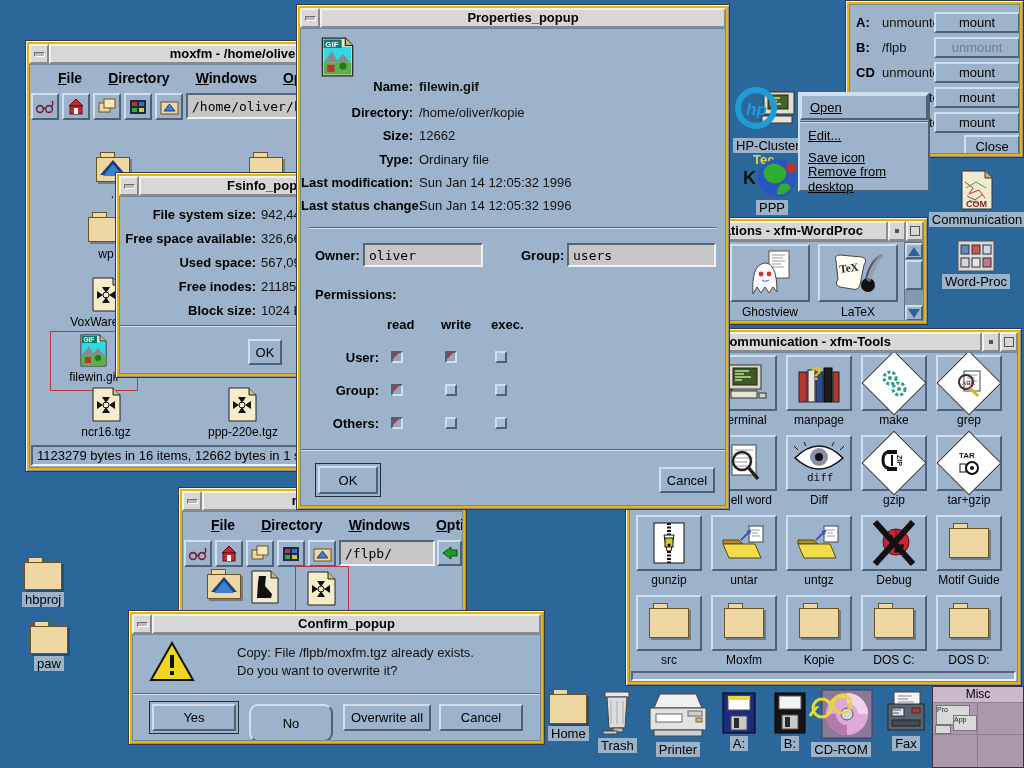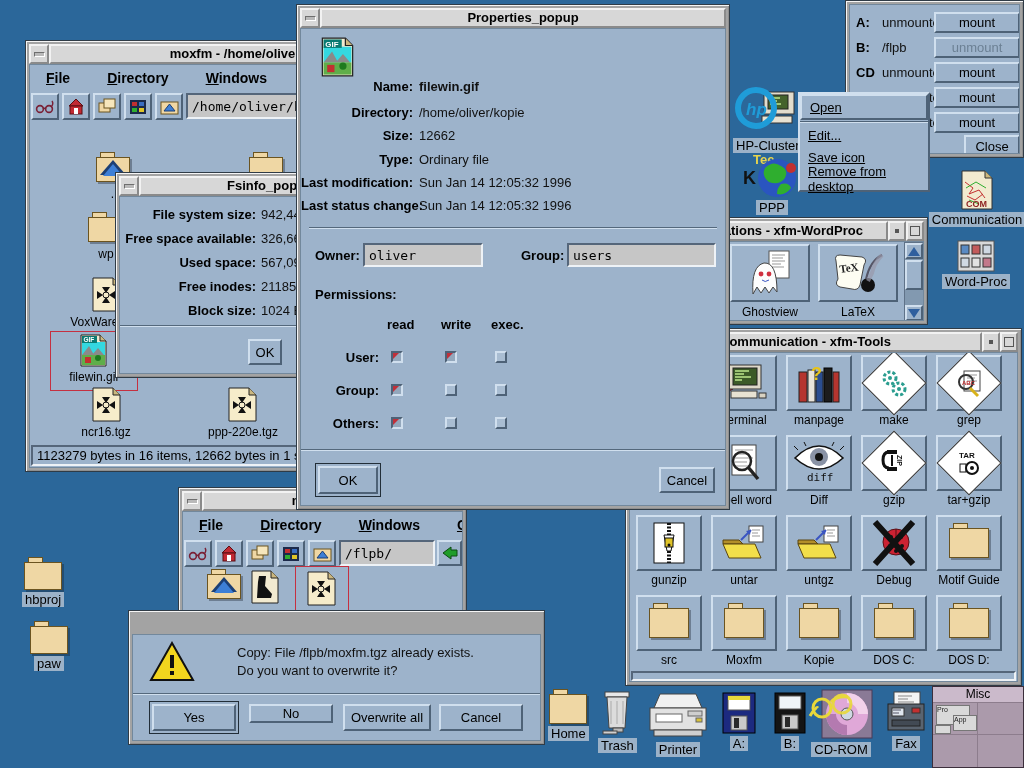--- a/index.html
+++ b/index.html
@@ -1,19 +1,19 @@
 <!DOCTYPE html>
 <html><head>
 <meta charset="utf-8">
 <style>
   html,body{margin:0;padding:0;background:#17334d;}
   #stage{position:relative;width:1024px;height:768px;background:#2b679a;overflow:hidden;
          font-family:"Liberation Sans",sans-serif;color:#000;}
   
-  .win{position:absolute;background:#a3a3a3;border:1px solid #2f3b46;
+  .win{position:absolute;background:#eab308;border:1px solid #2f3b46;
        box-shadow:inset 1px 1px 0 #f5f5f5, inset -1px -1px 0 #8f8f8f;
        padding:3px;box-sizing:border-box;}
   .tb{height:20px;display:flex;}
   .tb .min{width:20px;border:2px solid;border-color:#f2f2f2 #8a8a8a #8a8a8a #f2f2f2;
            display:flex;align-items:center;justify-content:center;background:#d7d7d7;box-sizing:border-box;}
   .tb .min i{display:block;width:9px;height:3px;background:#b9b9b9;border:1px solid;border-color:#6e6e6e #fff #fff #6e6e6e;}
   .tb .ttl{flex:1;border:2px solid;border-color:#f2f2f2 #8a8a8a #8a8a8a #f2f2f2;text-align:center;
            font-weight:bold;font-size:13px;line-height:15px;overflow:hidden;white-space:nowrap;background:#d7d7d7;box-sizing:border-box;}
   .tb .wbtn{width:18px;border:2px solid;border-color:#f2f2f2 #8a8a8a #8a8a8a #f2f2f2;background:#d7d7d7;
             display:flex;align-items:center;justify-content:center;box-sizing:border-box;}
@@ -27,21 +27,21 @@
   .ring{position:absolute;border:1px solid #222e38;padding:2px;box-sizing:border-box;}
   .ring .btn{position:relative;width:100%;height:100%;}
   .field{position:absolute;background:#c6c6c6;border:2px solid;border-color:#55667a #eef2f6 #eef2f6 #55667a;
          font:13px "DejaVu Sans Mono",monospace;padding:0 4px;display:flex;align-items:center;
          white-space:nowrap;overflow:hidden;box-sizing:border-box;}
   .sep{position:absolute;height:0;border-top:1px solid #54687c;border-bottom:1px solid #d0dfee;}
   .lbl{position:absolute;font-size:13px;font-weight:bold;white-space:nowrap;}
   .val{position:absolute;font-size:13px;white-space:nowrap;color:#111;}
   .rt{text-align:right;}
   
-  .mbar{position:absolute;left:0;right:0;display:flex;gap:37px;padding-left:16px;align-items:center;height:26px;}
+  .mbar{position:absolute;left:0;right:0;display:flex;gap:26px;padding-left:28px;align-items:center;height:26px;}
   .mi{font-size:14px;font-weight:bold;display:inline-block;}
   .mi::first-letter{text-decoration:underline;}
   .tbtn{position:absolute;width:28px;height:27px;background:#9db3cb;border:2px solid;
         border-color:#d0dfee #4e6277 #4e6277 #d0dfee;display:flex;align-items:center;justify-content:center;box-sizing:border-box;}
   
   .folder{width:34px;height:25px;background:#efd7a4;border:1px solid #6b5420;position:relative;
           box-shadow:2px 2px 0 rgba(20,30,40,.35);box-sizing:border-box;}
   .folder::before{content:"";position:absolute;top:-6px;left:3px;width:13px;height:4px;background:#efd7a4;
                   border:1px solid #6b5420;border-bottom:none;}
   .folder .chev{position:absolute;left:3px;top:2px;width:0;height:0;
@@ -746,33 +746,39 @@
 
   <div class="menu" style="left:798px;top:92px;width:132px;height:100px;z-index:9;">
     <div class="it hot">Open</div>
     <div class="msep"></div>
     <div class="it">Edit...</div>
     <div class="it">Save icon</div>
     <div class="it">Remove from desktop</div>
   </div>
 
   <div class="win" style="left:128px;top:610px;width:417px;height:135px;z-index:10;">
+    <div class="tb">
+      <div class="min">
+          <i></i>
+        </div>
+      <div class="ttl">Confirm_popup</div>
+    </div>
     <div class="cnt">
       <div style="position:absolute;left:16px;top:6px;">
         <svg width="46" height="42" viewBox="0 0 46 42">
           <path d="M23 2 L44 39 H2Z" fill="#f2d51e" stroke="#111" stroke-width="2"></path>
           <rect x="21" y="14" width="4" height="13" fill="#111"></rect>
           <rect x="21" y="30" width="4" height="4" fill="#111"></rect>
         </svg>
       </div>
       <span class="val" style="left:104px;top:10px;">Copy: File /flpb/moxfm.tgz already exists.</span>
       <span class="val" style="left:104px;top:28px;">Do you want to overwrite it?</span>
       <div class="sep" style="left:0;right:0;top:58px;"></div>
       <div class="ring" style="left:16px;top:66px;width:90px;height:33px;">
         <div class="btn">Yes</div>
       </div>
-      <div class="btn" style="left:116px;top:69px;width:84px;height:19px;">No</div>
+      <div class="btn" style="left:116px;top:69px;width:84px;height:38px;border-radius:9px;">No</div>
       <div class="btn" style="left:210px;top:69px;width:88px;height:27px;">Overwrite all</div>
       <div class="btn" style="left:306px;top:69px;width:84px;height:27px;">Cancel</div>
     </div>
   </div>
 
 </div>
 
 </body></html>

